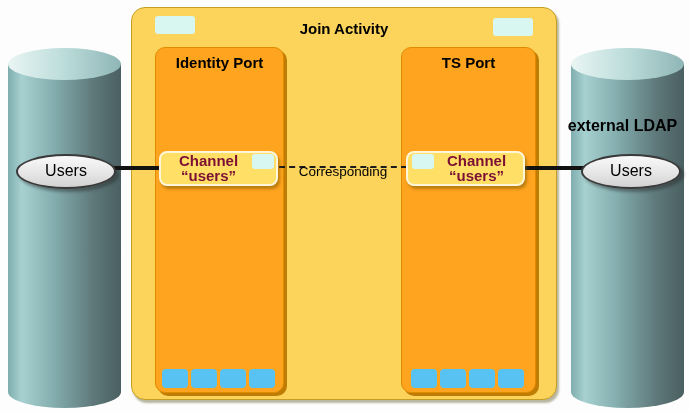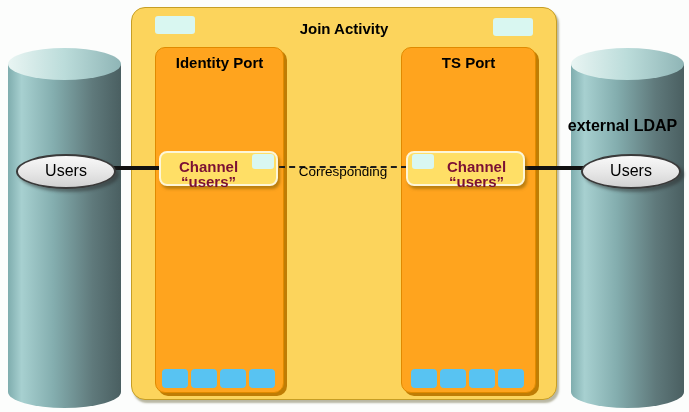--- a/index.html
+++ b/index.html
@@ -64,21 +64,21 @@
   
   .channel{
     position:absolute;top:151px;width:119px;height:35px;z-index:5;
     background:#ffdf66;border:2px solid #fdf6d8;border-radius:8px;
     box-shadow:2px 3px 3px rgba(120,90,0,.5);box-sizing:border-box;
   }
   .channel.left{left:159px;}
   .channel.right{left:406px;}
   .channel-text{
     font-weight:bold;font-size:15px;line-height:15px;color:#7b1034;
-    text-align:center;padding-top:6px;
+    text-align:center;padding-top:0;
   }
   .channel.left .channel-text{padding-right:20px;}
   .channel.right .channel-text{padding-left:22px;}
   .mini-chip{position:absolute;top:1px;width:22px;height:15px;background:#d9f7f1;border-radius:3px;}
   .channel.left .mini-chip{right:2px;}
   .channel.right .mini-chip{left:4px;}
 
   
   .link{position:absolute;top:166px;height:4px;background:#111;z-index:4;}
   .link.left{left:98px;width:63px;}

